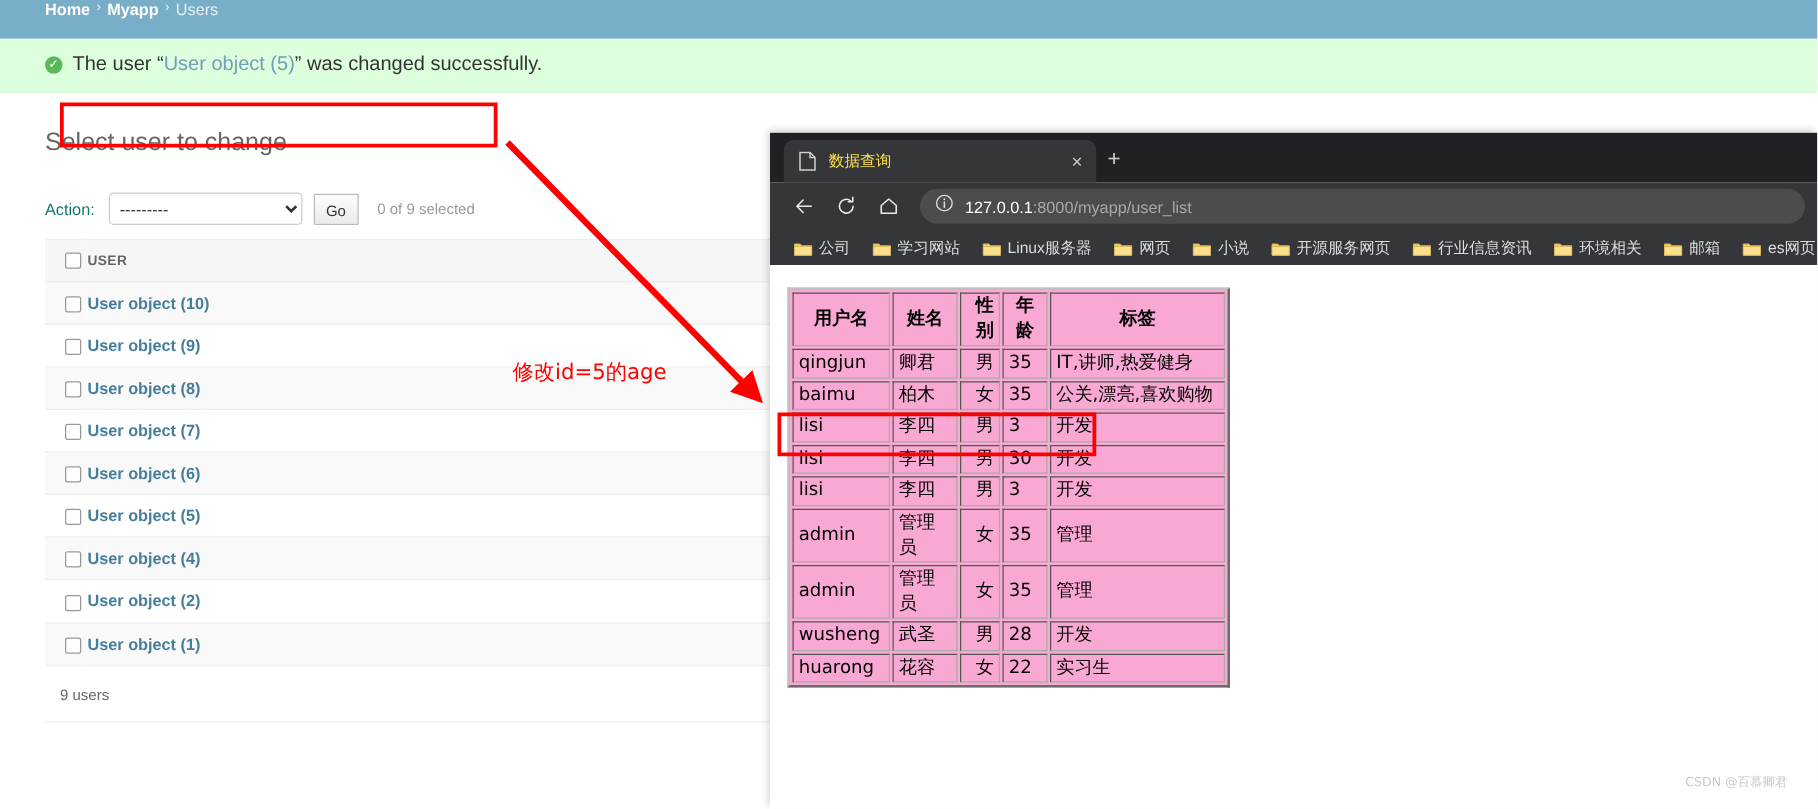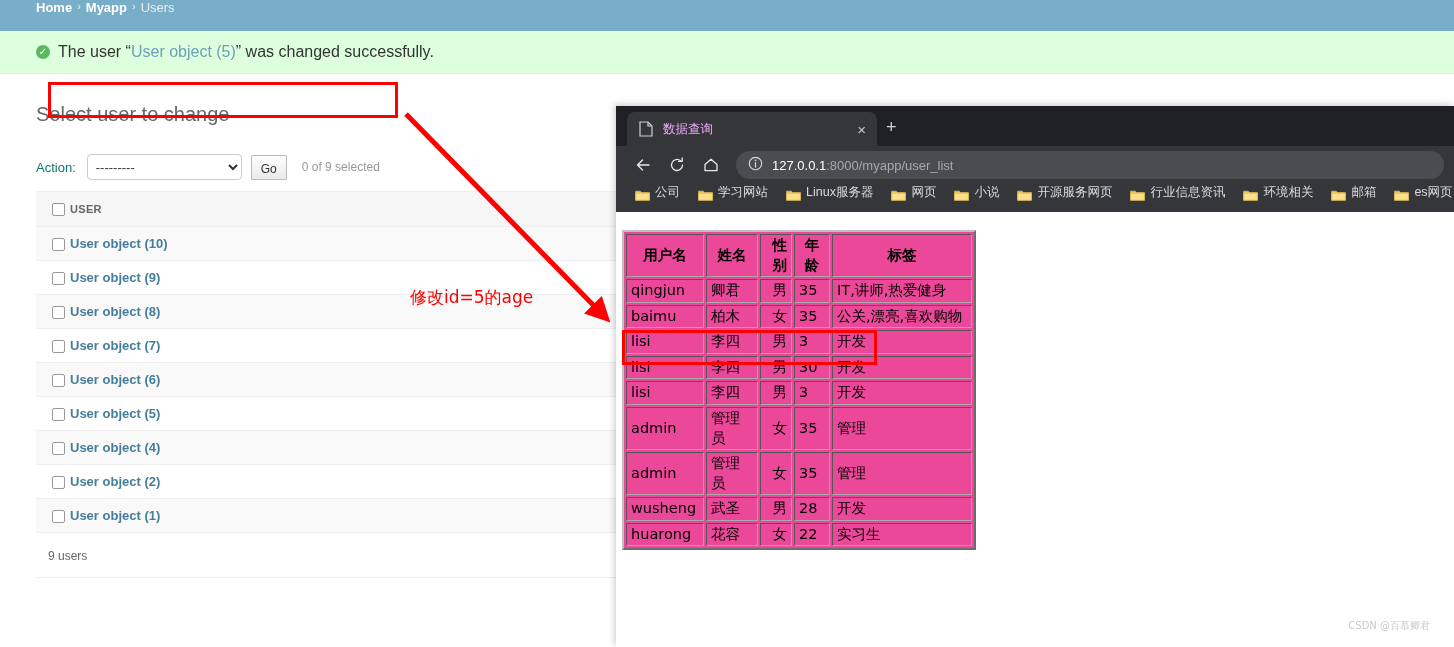--- a/index.html
+++ b/index.html
@@ -92,52 +92,52 @@
     background:#fff; box-shadow:-2px -2px 6px rgba(0,0,0,.18); overflow:hidden;
   }
   #tabstrip { height:40px; background:#202124; position:relative; }
   #tab-active {
     position:absolute; left:11px; top:6px; width:250px; height:34px;
     background:#35363a; border-radius:8px 8px 0 0;
     display:flex; align-items:center; padding:0 8px 0 12px; gap:10px;
   }
   .tab-favicon { width:14px; height:16px; position:relative; flex:none; }
   .tab-favicon svg { display:block; }
-  #tab-title { color:#f0abfc; font-size:12.5px; flex:1; overflow:hidden; white-space:nowrap; }
+  #tab-title { color:#fde047; font-size:12.5px; flex:1; overflow:hidden; white-space:nowrap; }
   #tab-close { color:#c8c8cb; font-size:15px; line-height:1; cursor:pointer; padding:0 3px; }
   #tab-new {
     position:absolute; left:270px; top:12px; color:#d0d0d3; font-size:18px;
     line-height:1; cursor:pointer; font-weight:300;
   }
   #toolbar {
     height:38px; background:#35363a; display:flex; align-items:center; gap:0; padding:0 10px;
   }
   .nav-btn {
     width:34px; height:30px; display:flex; align-items:center; justify-content:center;
     cursor:pointer; flex:none;
   }
   #urlbar {
     flex:1; height:28px; background:#4b4c50; border-radius:14px;
     display:flex; align-items:center; gap:9px; padding:8px 12px; margin-left:8px; max-width:795px;
   }
   #url-text { font-size:13px; color:#a7a8ab; white-space:nowrap; }
   #url-text .host { color:#fff; }
   #bookmarks {
-    height:28px; background:#35363a; display:flex; align-items:flex-start;
+    height:28px; background:#35363a; display:flex; align-items:center;
     gap:0; padding:0 10px; overflow:hidden;
   }
   .bm { display:flex; align-items:center; gap:5px; padding:0 9px; cursor:pointer; flex:none; }
   .bm-label { color:#dcdcdd; font-size:12.5px; white-space:nowrap; }
   .folder-ico { width:15px; height:12px; flex:none; }
 
   #page-viewport { height:435px; background:#fff; padding:18px 0 0 6px; position:relative; }
 
   #data-table {
     border-collapse:separate; border-spacing:2px; border:2px outset #c0c0c0;
-    margin-left:0; background:#ec4899;
+    margin-left:8px; background:#f9a8d4;
   }
   #data-table th, #data-table td {
     border:1px inset #aaa; padding:1px 4px;
     font-family:"DejaVu Sans","Liberation Sans",sans-serif; font-size:14.5px;
     color:#000; line-height:1.35; height:23px;
   }
   #data-table th { font-weight:bold; text-align:center; }
   #data-table td { text-align:left; }
   #data-table .c-user { width:78px; }
   #data-table .c-name { width:52px; }

